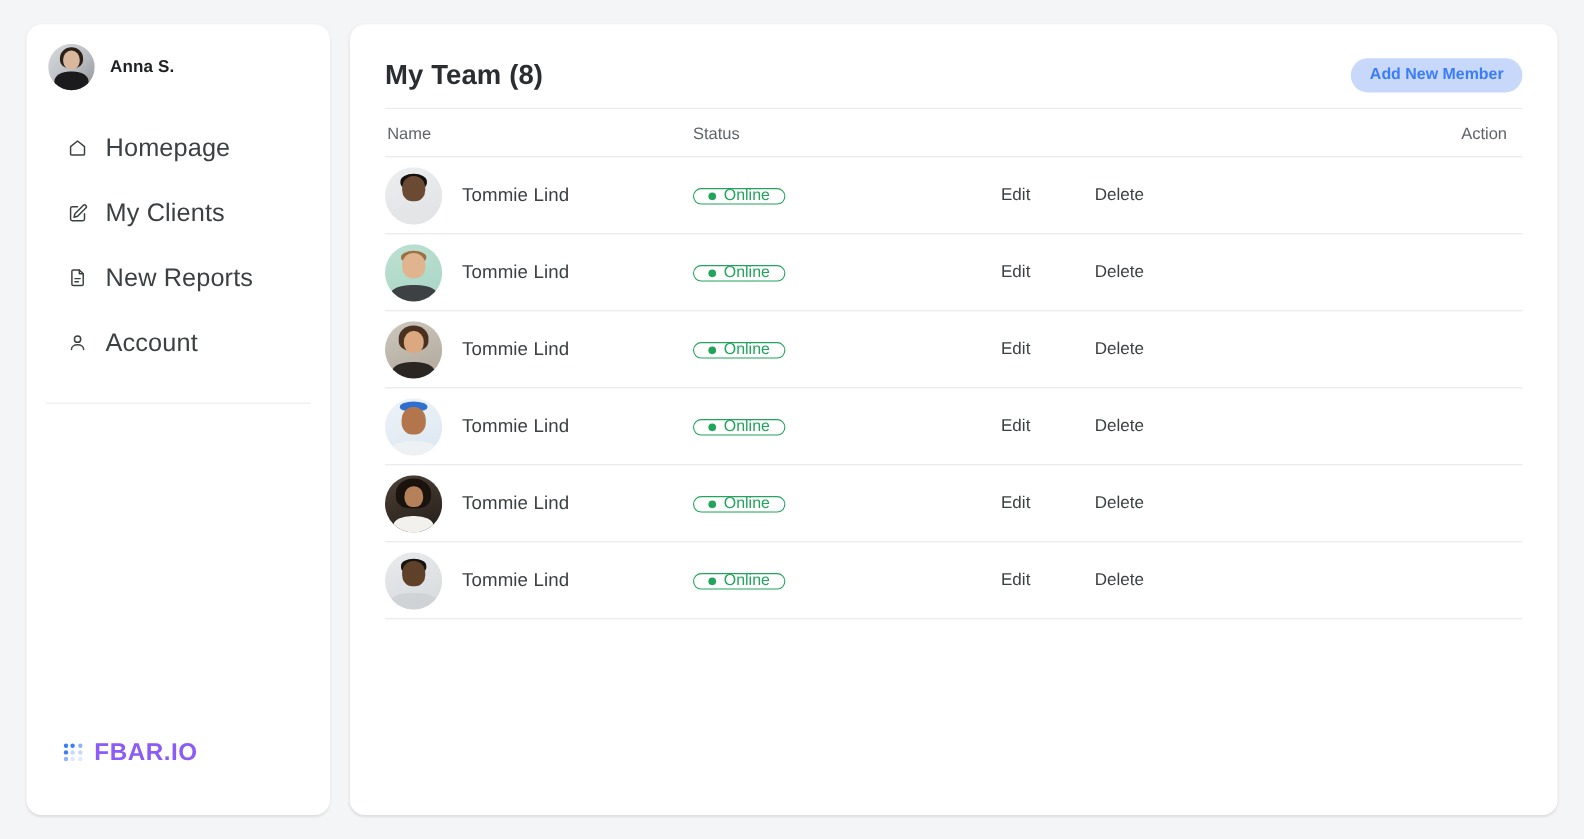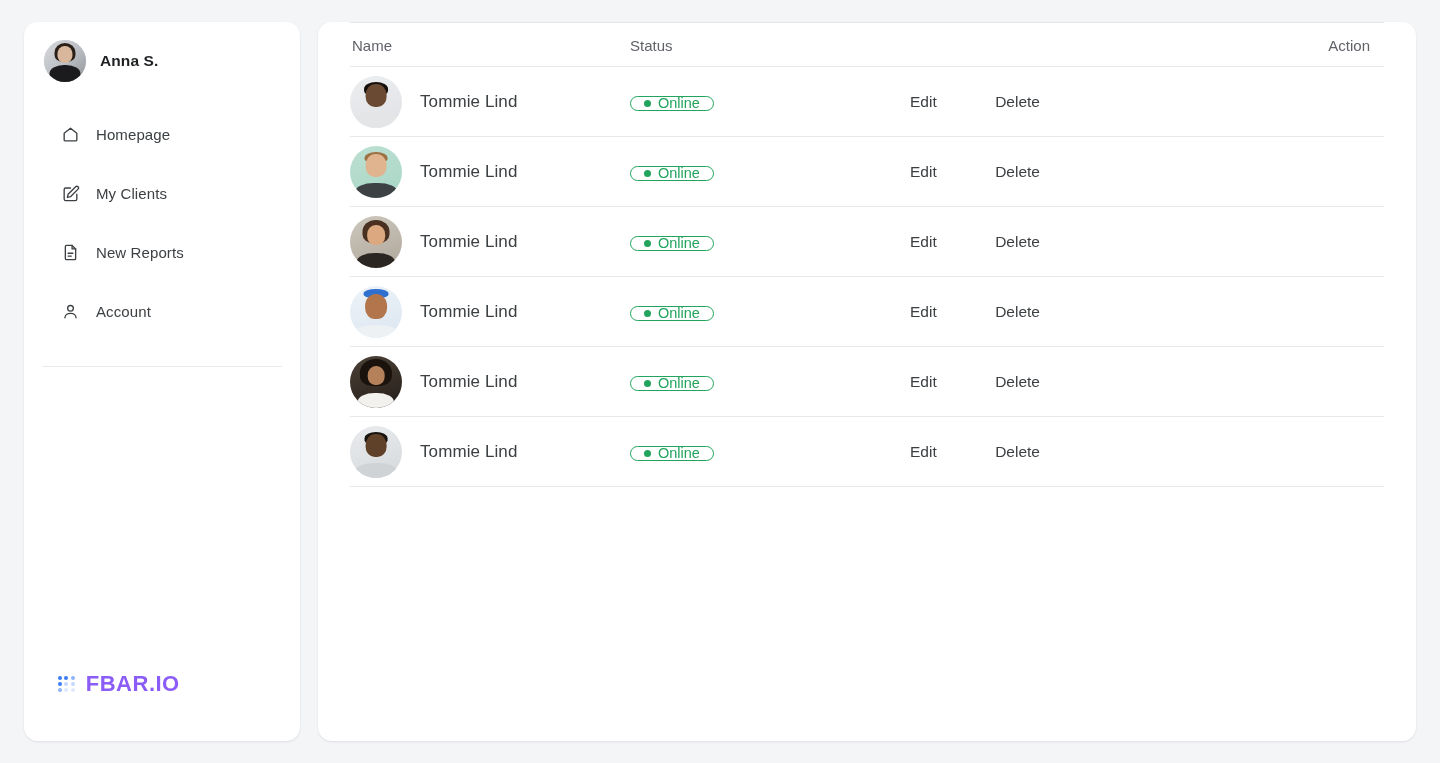--- a/index.html
+++ b/index.html
@@ -67,21 +67,21 @@
     display: flex;
     align-items: center;
     gap: 16px;
     height: 44px;
     padding-left: 36px;
     margin-bottom: 15px;
     cursor: pointer;
     color: #3c4043;
   }
   .nav-item .nav-label {
-    font-size: 15px;
+    font-size: 23px;
     color: #3c4043;
     letter-spacing: .1px;
     white-space: nowrap;
   }
   .nav-item .nav-icon {
     width: 20px; height: 20px;
     display: flex; align-items: center; justify-content: center;
     flex: none;
     color: #3c4043;
   }
@@ -345,20 +345,24 @@
           <i class="f4"></i>
           <i class="f4"></i>
       </span>
       <span class="brand-text">FBAR.IO</span>
     </div>
 
   </aside>
 
   <section class="main">
 
+    <div class="main-header">
+      <h1 class="page-title">My Team (8)</h1>
+      <button class="add-btn">Add New Member</button>
+    </div>
 
     <table class="team">
       <thead>
         <tr>
           <th class="col-name">Name</th>
           <th class="col-status">Status</th>
           <th class="col-action">Action</th>
         </tr>
       </thead>
       <tbody>

